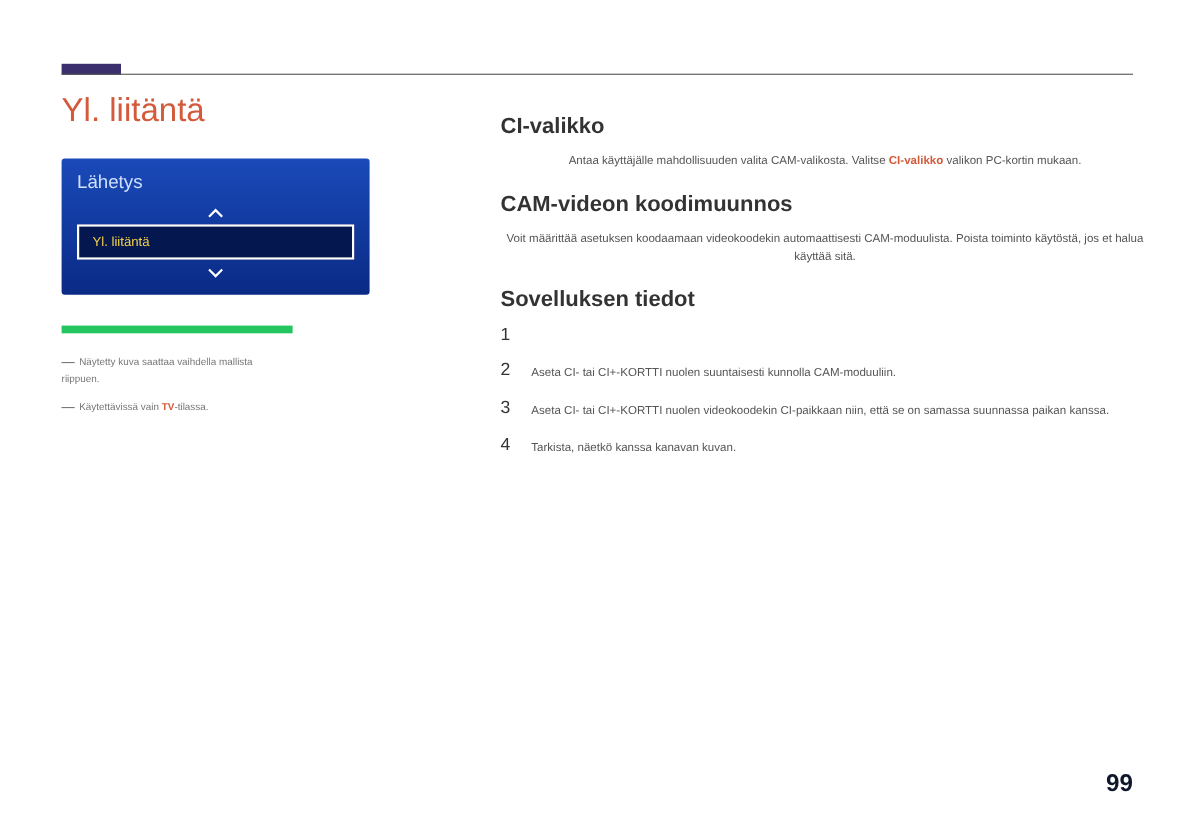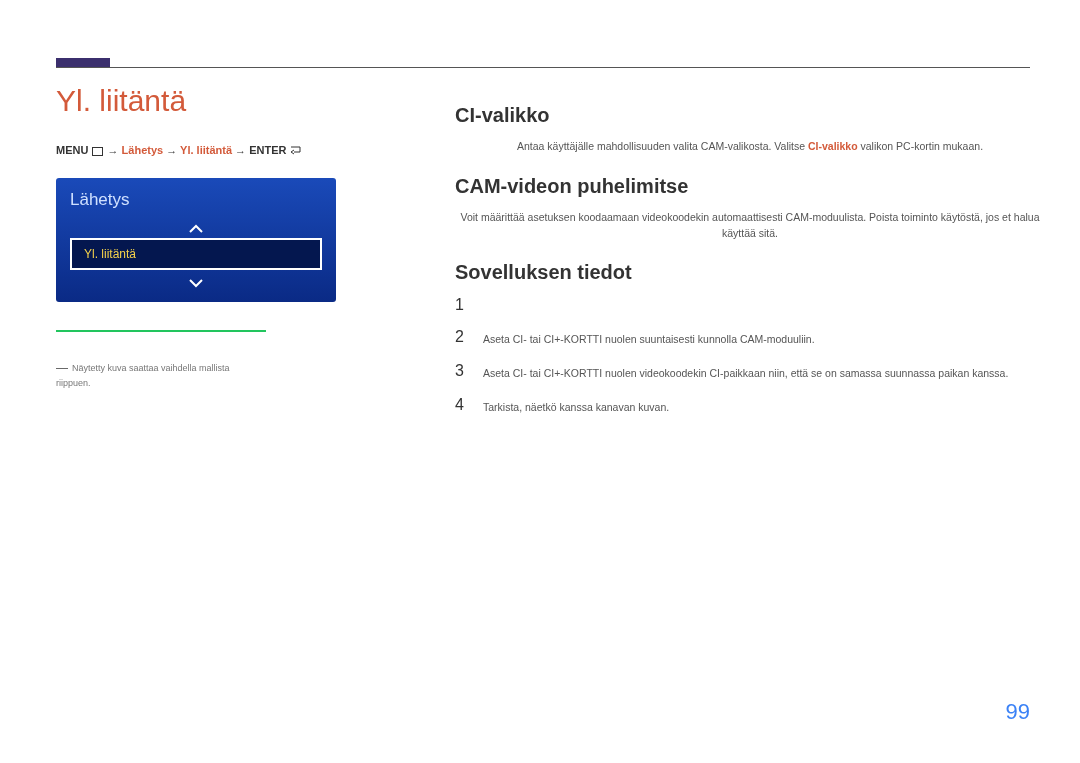--- a/index.html
+++ b/index.html
@@ -96,23 +96,23 @@
   .tv-menu-item {
     border: 2px solid #fff;
     background: #04174f;
     padding: 7px 12px;
     font-size: 12px;
     color: #f5d24a;
     margin: 4px 0;
   }
   .footnotes {
     margin-top: 28px;
-    border-top: 2px solid #22c55e;
+    border-top: 7px solid #22c55e;
     width: 210px;
-    padding-top: 28px;
+    padding-top: 18px;
   }
   .footnote {
     font-size: 9px;
     color: #777;
     margin-bottom: 12px;
     line-height: 1.4;
   }
   .footnote .dash { color: #555; margin-right: 4px; font-size: 12px; vertical-align: -1px; }
   .footnote .red { color: #d35a3a; font-weight: 600; }
   .section-h {
@@ -148,80 +148,68 @@
     font-size: 10.5px;
     color: #555;
     line-height: 1.5;
     padding-top: 4px;
   }
   .page-num {
     position: absolute;
     right: 50px;
     bottom: 38px;
     font-size: 22px;
-    color: #3b82f6;
-    font-weight: 400;
+    color: #0f172a;
+    font-weight: 700;
   }
 </style>
 </head>
 <body>
 
 <div class="header-bar">
   <div class="header-accent"></div>
   <div class="header-line"></div>
 </div>
 
 <div class="left-col">
   <div class="title">Yl. liitäntä</div>
 
-  <div class="breadcrumb">
-    <span>MENU</span>
-    <span class="menu-icon"></span>
-    <span> → </span>
-    <span class="red">Lähetys</span>
-    <span> → </span>
-    <span class="red">Yl. liitäntä</span>
-    <span> → </span>
-    <span>ENTER</span>
-    <span class="enter-icon">
-      <svg width="12" height="10" viewBox="0 0 12 10">
-          <path d="M1 1 h9 v5 h-6 M4 4 l-3 2 l3 2" fill="none" stroke="#333" stroke-width="1"></path>
-        </svg>
-    </span>
-  </div>
 
   <div class="tv-menu">
     <div class="tv-menu-title">Lähetys</div>
     <div class="chevron-row">
       <svg width="16" height="10" viewBox="0 0 16 10">
           <path d="M2 8 L8 2 L14 8" fill="none" stroke="#fff" stroke-width="2"></path>
         </svg>
     </div>
     <div class="tv-menu-item">Yl. liitäntä</div>
     <div class="chevron-row">
       <svg width="16" height="10" viewBox="0 0 16 10">
           <path d="M2 2 L8 8 L14 2" fill="none" stroke="#fff" stroke-width="2"></path>
         </svg>
     </div>
   </div>
 
   <div class="footnotes">
     <div class="footnote">
       <span class="dash">―</span><span>Näytetty kuva saattaa vaihdella mallista riippuen.</span>
     </div>
+    <div class="footnote">
+      <span class="dash">―</span><span>Käytettävissä vain </span><span class="red">TV</span><span>-tilassa.</span>
+    </div>
   </div>
 </div>
 
 <div class="right-col">
   <div class="section-h first">CI-valikko</div>
   <div class="body-text">
     <span>Antaa käyttäjälle mahdollisuuden valita CAM-valikosta. Valitse </span><span class="red">CI-valikko</span><span> valikon PC-kortin mukaan.</span>
   </div>
 
-  <div class="section-h gap">CAM-videon puhelimitse</div>
+  <div class="section-h gap">CAM-videon koodimuunnos</div>
   <div class="body-text">Voit määrittää asetuksen koodaamaan videokoodekin automaattisesti CAM-moduulista. Poista toiminto käytöstä, jos et halua käyttää sitä.</div>
 
   <div class="section-h gap">Sovelluksen tiedot</div>
 
   <div class="steps">
     <div class="step-row">
       <div class="step-num">1</div>
     </div>
     <div class="step-row">
       <div class="step-num">2</div>

